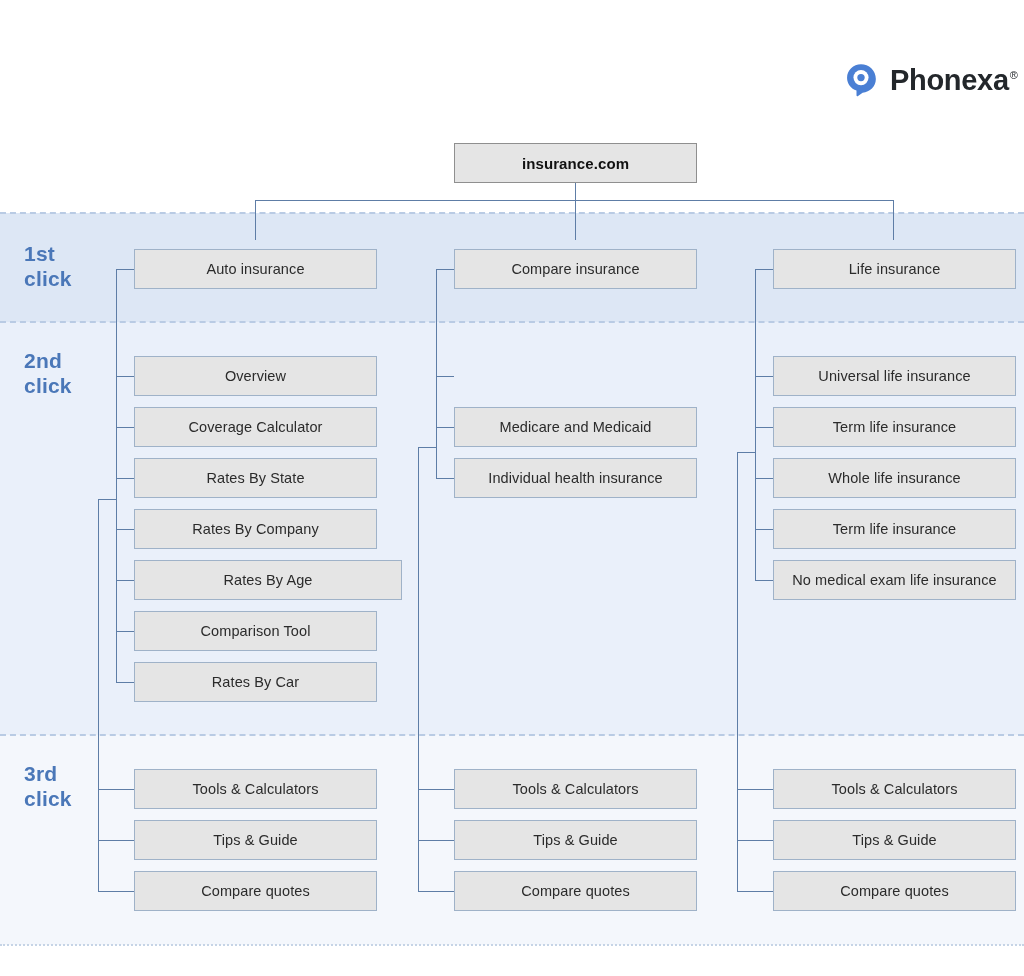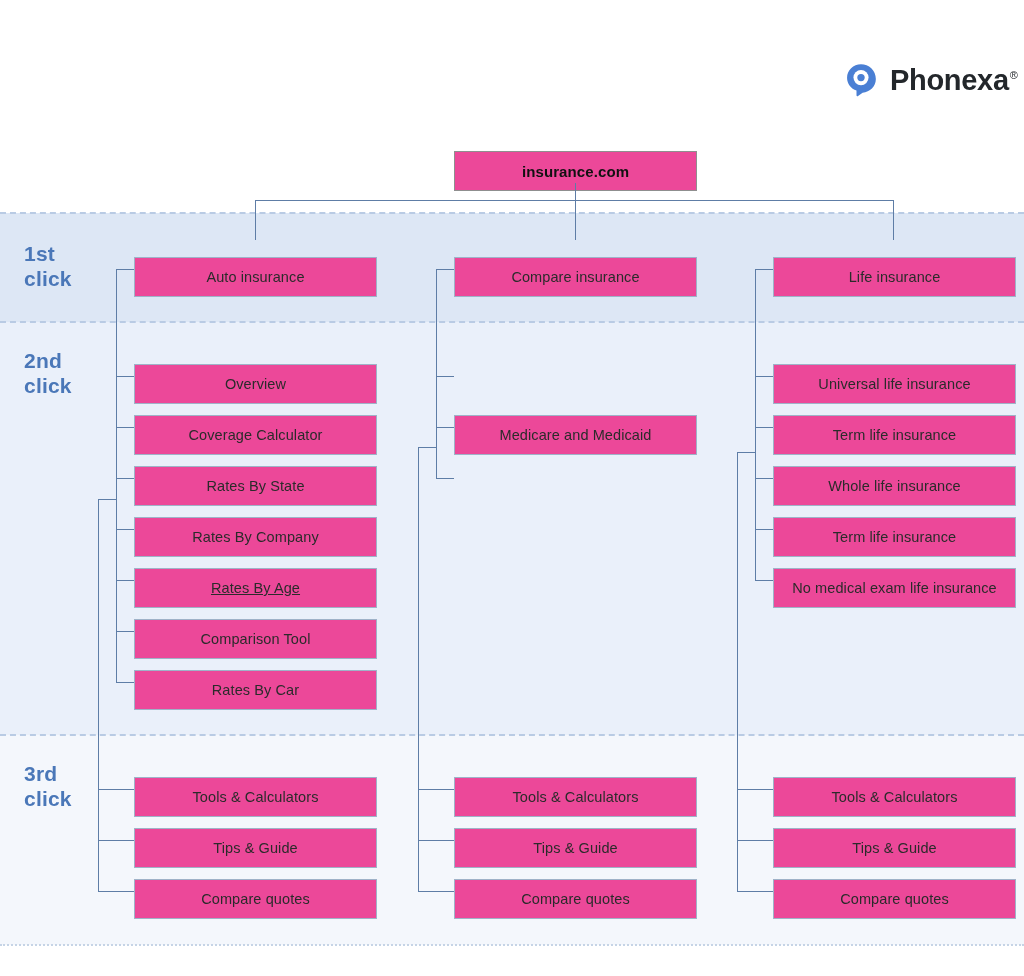--- a/index.html
+++ b/index.html
@@ -35,29 +35,28 @@
 
   
   .ln{position:absolute;background:#5e7da6;}
   .ln.v{width:1px;}
   .ln.h{height:1px;}
 
   
   .node{
     position:absolute;
     box-sizing:border-box;
-    background:#ec4899;
+    background:#e5e5e5;
     border:1px solid #9fb2c8;
     height:40px;
     display:flex;align-items:center;justify-content:center;
     color:#2b2b2b;
     font-size:14.5px;
     letter-spacing:.1px;
     white-space:nowrap;
-    margin-top:8px;
   }
   .node.root{
     border-color:#8f8f8f;
     font-weight:700;
     font-size:15px;
     color:#111;
   }
 
   
   .logo{position:absolute;display:flex;align-items:center;gap:11px;}
@@ -124,21 +123,21 @@
   <div class="ln h" style="left:116px;top:478px;width:18px;"></div>
   <div class="ln h" style="left:116px;top:529px;width:18px;"></div>
   <div class="ln h" style="left:116px;top:580px;width:18px;"></div>
   <div class="ln h" style="left:116px;top:631px;width:18px;"></div>
   <div class="ln h" style="left:116px;top:682px;width:18px;"></div>
 
   <div class="node" style="left:134px;top:356px;width:243px;">Overview</div>
   <div class="node" style="left:134px;top:407px;width:243px;">Coverage Calculator</div>
   <div class="node" style="left:134px;top:458px;width:243px;">Rates By State</div>
   <div class="node" style="left:134px;top:509px;width:243px;">Rates By Company</div>
-  <div class="node" style="left:134px;top:560px;width:243px;text-decoration:underline;">Rates By Age</div>
+  <div class="node" style="left:134px;top:560px;width:268px;">Rates By Age</div>
   <div class="node" style="left:134px;top:611px;width:243px;">Comparison Tool</div>
   <div class="node" style="left:134px;top:662px;width:243px;">Rates By Car</div>
 
   <div class="ln h" style="left:98px;top:499px;width:18px;"></div>
   <div class="ln v" style="left:98px;top:499px;height:392px;"></div>
   <div class="ln h" style="left:98px;top:789px;width:36px;"></div>
   <div class="ln h" style="left:98px;top:840px;width:36px;"></div>
   <div class="ln h" style="left:98px;top:891px;width:36px;"></div>
 
   <div class="node" style="left:134px;top:769px;width:243px;">Tools &amp; Calculators</div>
@@ -147,20 +146,21 @@
 
   <div class="node" style="left:454px;top:249px;width:243px;">Compare insurance</div>
 
   <div class="ln h" style="left:436px;top:269px;width:18px;"></div>
   <div class="ln v" style="left:436px;top:269px;height:209px;"></div>
   <div class="ln h" style="left:436px;top:376px;width:18px;"></div>
   <div class="ln h" style="left:436px;top:427px;width:18px;"></div>
   <div class="ln h" style="left:436px;top:478px;width:18px;"></div>
 
   <div class="node" style="left:454px;top:407px;width:243px;">Medicare and Medicaid</div>
+  <div class="node" style="left:454px;top:458px;width:243px;">Individual health insurance</div>
 
   <div class="ln h" style="left:418px;top:447px;width:18px;"></div>
   <div class="ln v" style="left:418px;top:447px;height:444px;"></div>
   <div class="ln h" style="left:418px;top:789px;width:36px;"></div>
   <div class="ln h" style="left:418px;top:840px;width:36px;"></div>
   <div class="ln h" style="left:418px;top:891px;width:36px;"></div>
 
   <div class="node" style="left:454px;top:769px;width:243px;">Tools &amp; Calculators</div>
   <div class="node" style="left:454px;top:820px;width:243px;">Tips &amp; Guide</div>
   <div class="node" style="left:454px;top:871px;width:243px;">Compare quotes</div>

